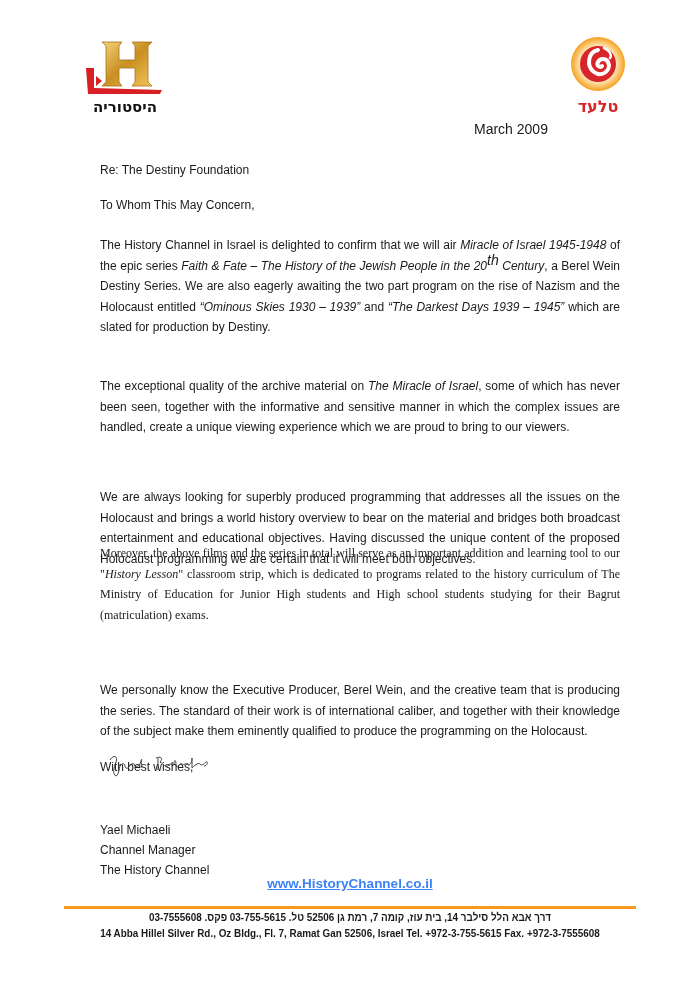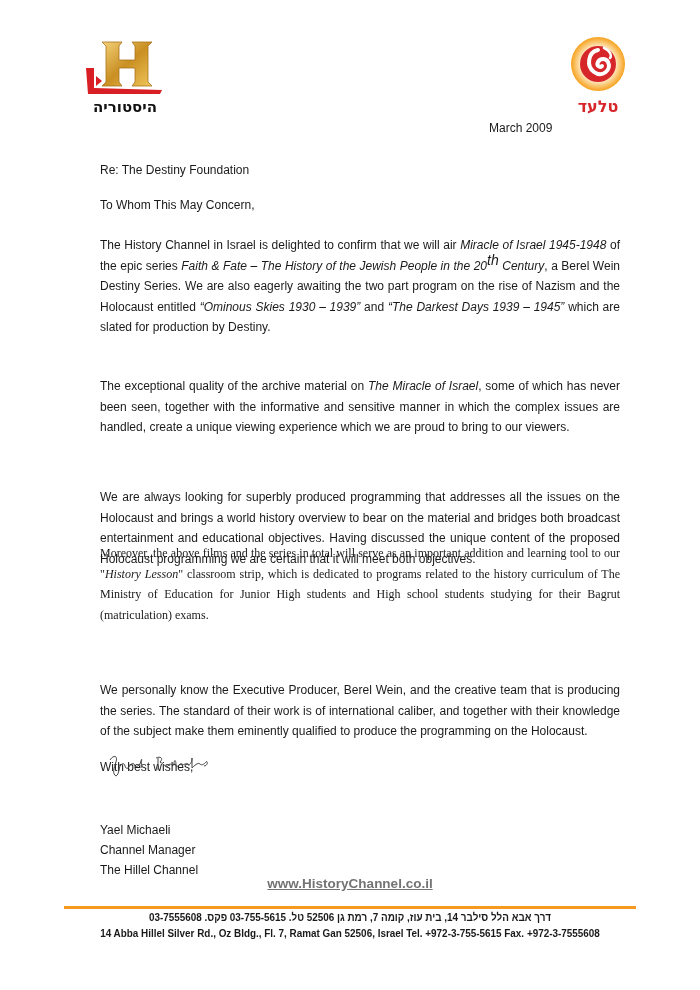--- a/index.html
+++ b/index.html
@@ -1,27 +1,27 @@
 <!DOCTYPE html>
 <html><head>
 <meta charset="utf-8">
 <style>
   html, body { margin:0; padding:0; background:#ffffff; }
   body { width:700px; height:990px; position:relative; overflow:hidden;
          font-family:"Liberation Sans", sans-serif; color:#1a1a1a; }
   .logo-left { position:absolute; left:80px; top:38px; width:90px; height:80px; }
   .logo-right { position:absolute; left:566px; top:36px; width:64px; height:80px; }
-  .date { position:absolute; left:489px; top:121px; font-size:12px; }
+  .date { position:absolute; left:474px; top:121px; font-size:14px; }
   .body-text { position:absolute; left:100px; width:520px; font-size:12px; line-height:20.6px; }
   .para { position:absolute; left:100px; width:520px; font-size:12px; line-height:20.6px; text-align:justify; text-align-last:left; }
   .para span.i { font-style:italic; }
   sup { font-size:14px; line-height:0; }
   .sig-line { position:absolute; left:100px; font-size:12px;margin-top:32px; }
   .signature { position:absolute; left:108px; top:752px; width:110px; height:28px; }
-  .website { position:absolute; left:0; width:700px; top:876px; text-align:center; font-size:13.5px; font-weight:bold; color:#737373; text-decoration:underline; }
+  .website { position:absolute; left:0; width:700px; top:876px; text-align:center; font-size:13.5px; font-weight:bold; color:#3b82f6; text-decoration:underline; }
   .footer-rule { position:absolute; left:64px; width:572px; top:906px; height:3px; background:#f59a1e; }
   .addr { position:absolute; left:64px; width:572px; text-align:center; font-size:11px; font-weight:bold; font-family:"Liberation Sans", sans-serif; transform:scaleX(0.9); }
 </style>
 </head>
 <body>
 
 <div class="logo-left">
   <svg width="90" height="80" viewBox="0 0 90 80">
     <defs>
       <linearGradient id="gold" x1="0" y1="0" x2="1" y2="1">
@@ -80,20 +80,20 @@
 
 <div class="signature">
   <svg width="110" height="28" viewBox="0 0 110 28">
     <path d="M2 8 C6 2 10 4 8 10 C6 16 4 22 8 24 C12 22 10 14 14 12 C18 10 16 18 20 16 C22 14 24 10 26 12 C27 15 28 16 32 12 C34 6 34 4 33 16" fill="none" stroke="#444" stroke-width="1"></path>
     <path d="M48 6 C52 4 56 6 52 10 M50 6 L50 18 M52 10 C56 12 58 16 60 14 C62 10 64 14 66 12 C66 8 68 6 68 14 C70 16 72 10 74 12 C76 14 78 10 80 12 C82 14 84 10 84 6 L84 16 C86 14 90 10 92 12 C94 14 96 12 98 10 C100 8 100 14 96 14" fill="none" stroke="#444" stroke-width="1"></path>
   </svg>
 </div>
 
 <div class="sig-line" style="top:791px;">Yael Michaeli</div>
 <div class="sig-line" style="top:811px;">Channel Manager</div>
-<div class="sig-line" style="top:831px;">The Hillel Channel</div>
+<div class="sig-line" style="top:831px;">The History Channel</div>
 
 <div class="website">www.HistoryChannel.co.il</div>
 
 <div class="footer-rule"></div>
 
 <div class="addr" style="top:911px;" dir="rtl">דרך אבא הלל סילבר 14, בית עוז, קומה 7, רמת גן 52506    טל. 03-755-5615   פקס. 03-7555608</div>
 <div class="addr" style="top:927px;">14 Abba Hillel Silver Rd., Oz Bldg., Fl. 7, Ramat Gan 52506, Israel   Tel. +972-3-755-5615  Fax. +972-3-7555608</div>
 
 </body></html>

